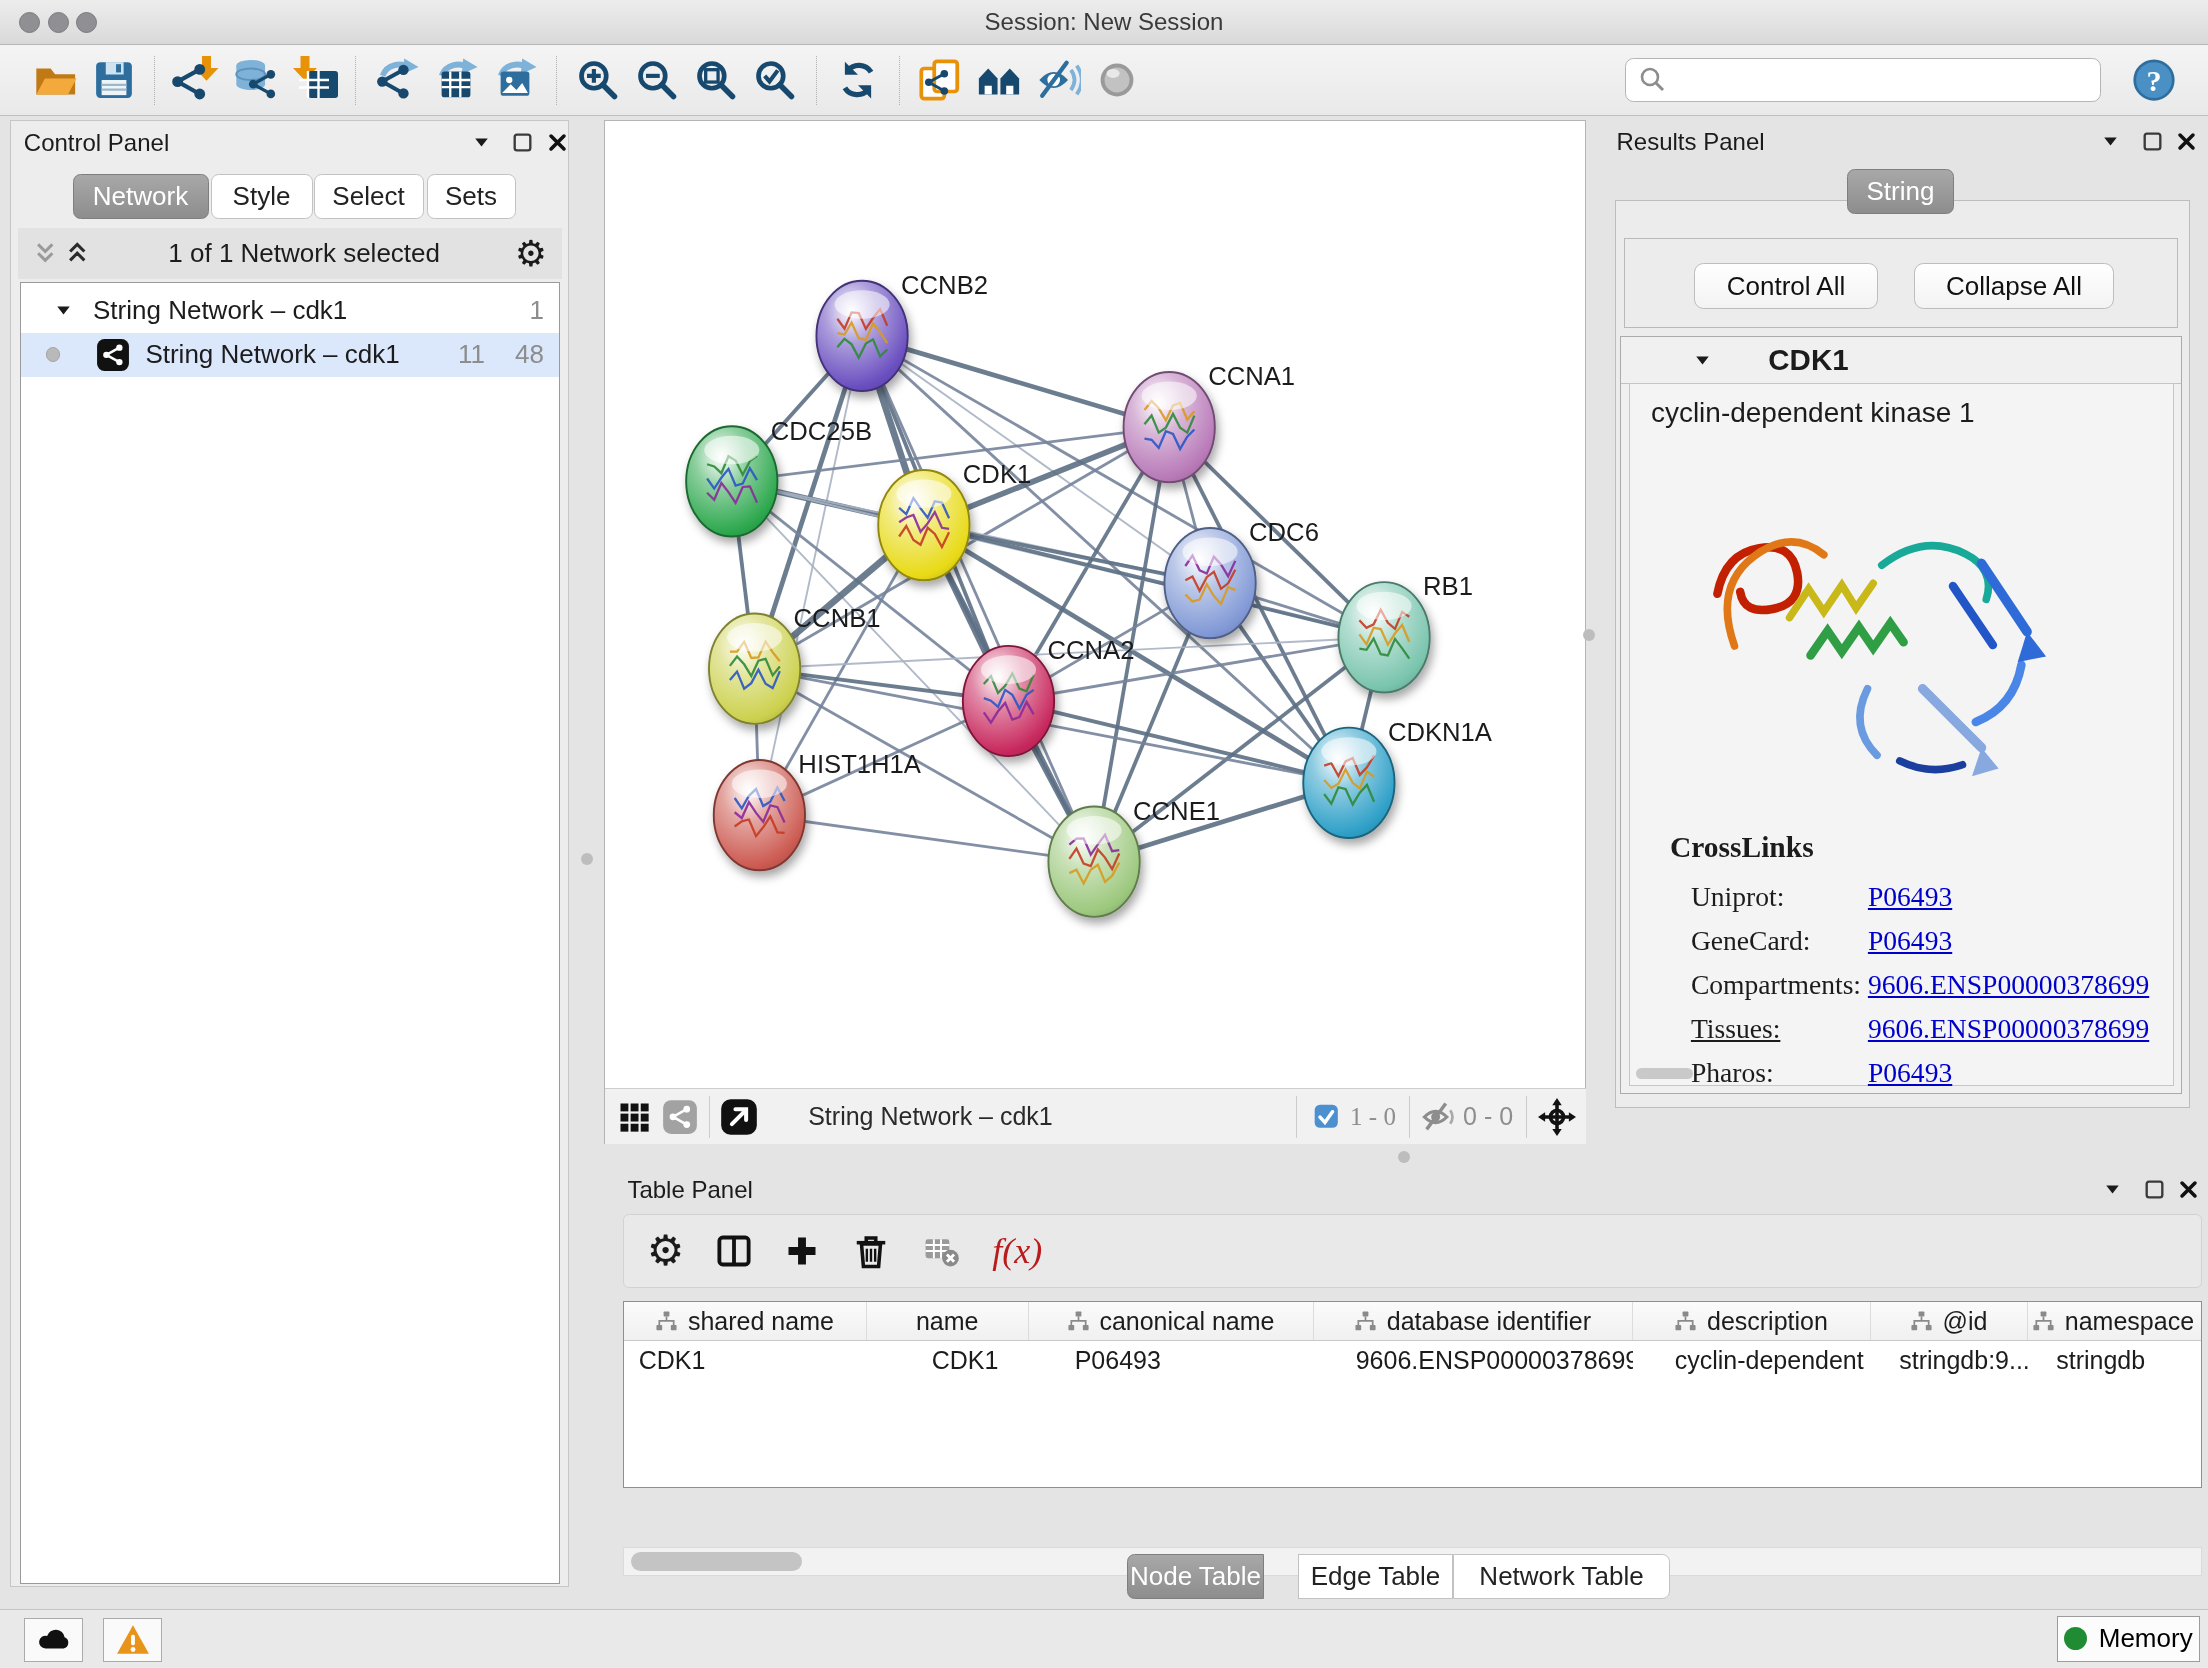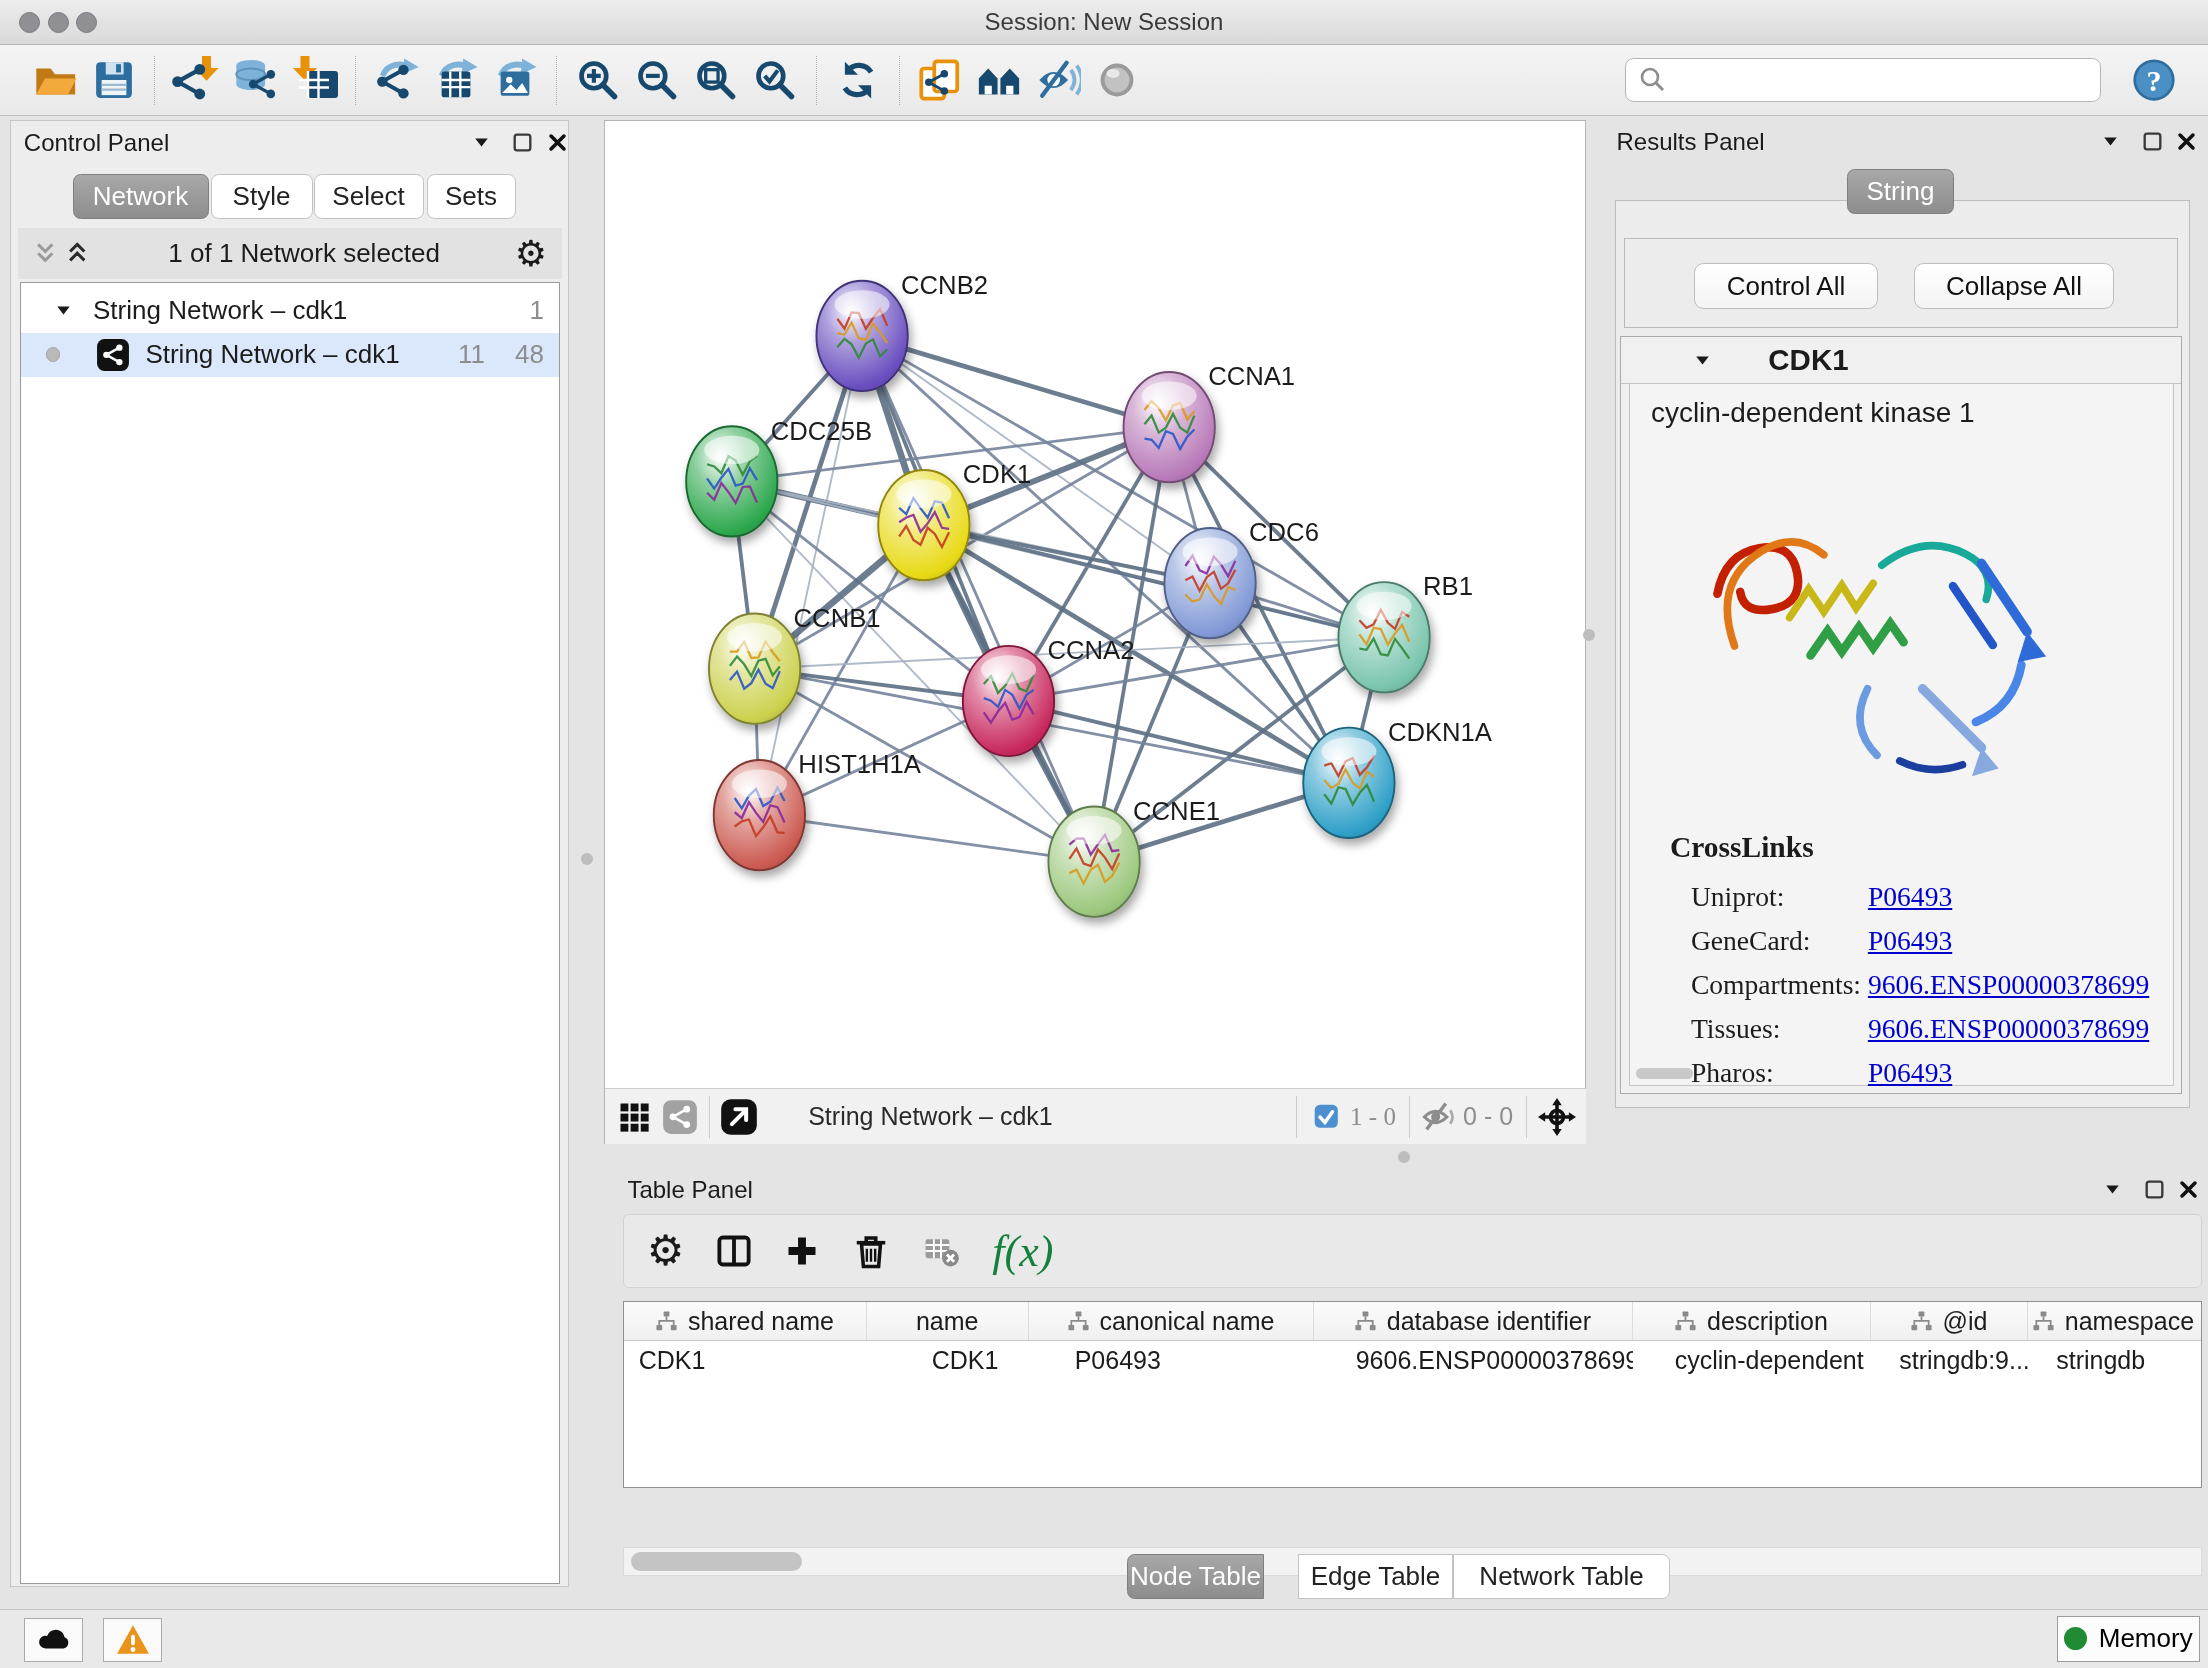--- a/index.html
+++ b/index.html
@@ -771,21 +771,21 @@
           </div>
           <div style="display:flex;height:44px;align-items:center;">
             <span class="serif" style="width:177px;font-size:27.6px;">GeneCard:</span>
             <a class="xlink" style="font-size:27.6px;">P06493</a>
           </div>
           <div style="display:flex;height:44px;align-items:center;">
             <span class="serif" style="width:177px;font-size:27.6px;">Compartments:</span>
             <a class="xlink" style="font-size:27.6px;">9606.ENSP00000378699</a>
           </div>
           <div style="display:flex;height:44px;align-items:center;">
-            <span class="serif" style="width:177px;font-size:27.6px;">Tissues:</span>
+            <span class="serif" style="width:177px;font-size:27.6px;text-decoration:underline;">Tissues:</span>
             <a class="xlink" style="font-size:27.6px;">9606.ENSP00000378699</a>
           </div>
           <div style="display:flex;height:44px;align-items:center;">
             <span class="serif" style="width:177px;font-size:27.6px;">Pharos:</span>
             <a class="xlink" style="font-size:27.6px;">P06493</a>
           </div>
         </div>
         <div class="abs" style="left:5.7px;bottom:5.7px;width:57px;height:11.4px;border-radius:5.7px;background:#c9c9c9;"></div>
       </div>
     </div>
@@ -837,21 +837,21 @@
           </svg>
         </span>
       <span style="display: inline-flex; align-items: center; justify-content: center;">
           <svg width="38" height="38" viewBox="0 0 32 32">
             <rect x="3" y="6" width="20" height="16" rx="2" fill="#9a9a9a"></rect>
             <path d="M3 11h20M3 16h20M10 6v16M16 6v16" stroke="#fff" stroke-width="1.6"></path>
             <circle cx="24" cy="22" r="7" fill="#8a8a8a"></circle>
             <path d="M21 19l6 6M27 19l-6 6" stroke="#fff" stroke-width="2.4"></path>
           </svg>
         </span>
-      <span class="serif" style="font-size:44px;font-style:italic;color:#15803d;text-align:right;">f(x)</span>
+      <span class="serif" style="font-size:36px;font-style:italic;color:#b91c1c;text-align:right;">f(x)</span>
     </div>
 
     <div class="abs" style="left:6.7px;top:131px;width:1579px;height:187px;background:#fff;border:1.9px solid #8f8f8f;box-sizing:border-box;">
       <div class="thead">
         <div class="thc" style="width:243px;">
             <span style="display: inline-flex; align-items: center; justify-content: center;">
               <svg width="23" height="23" viewBox="0 0 32 32">
                 <g fill="#8a8a8a">
                   <rect x="12" y="2" width="8" height="7" rx="1"></rect>
                   <rect x="2" y="21" width="8" height="7" rx="1"></rect>

